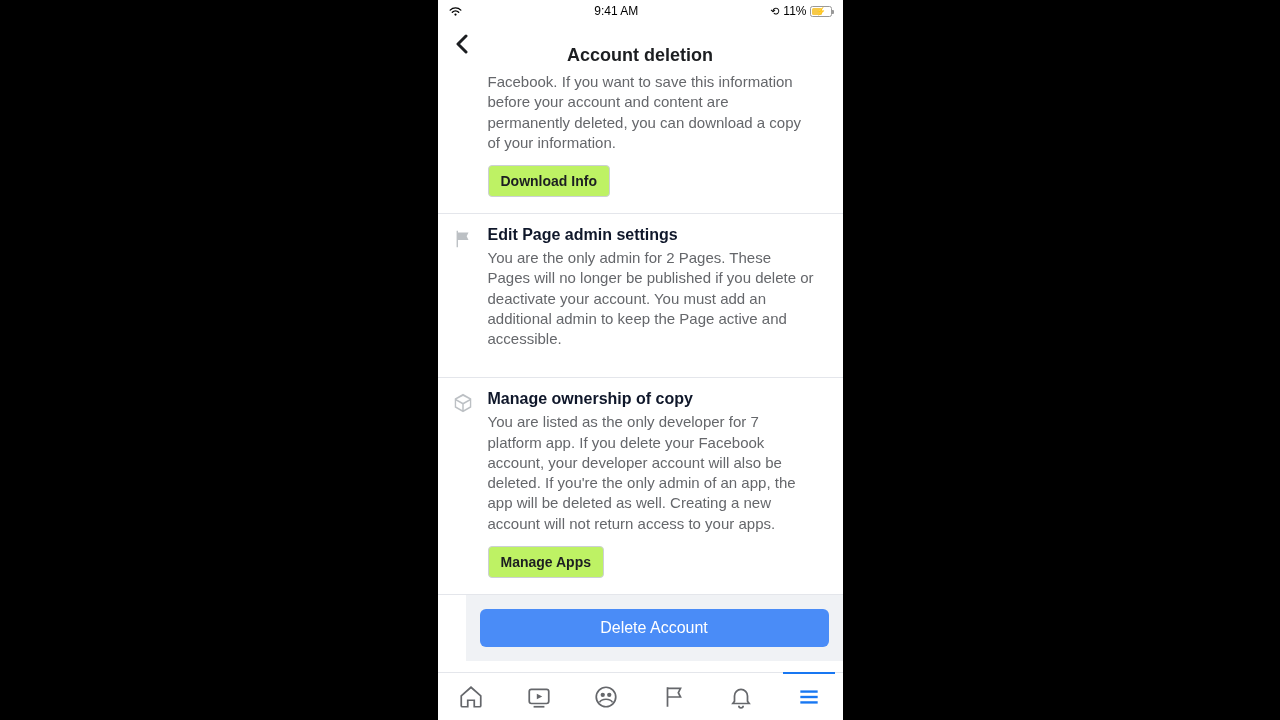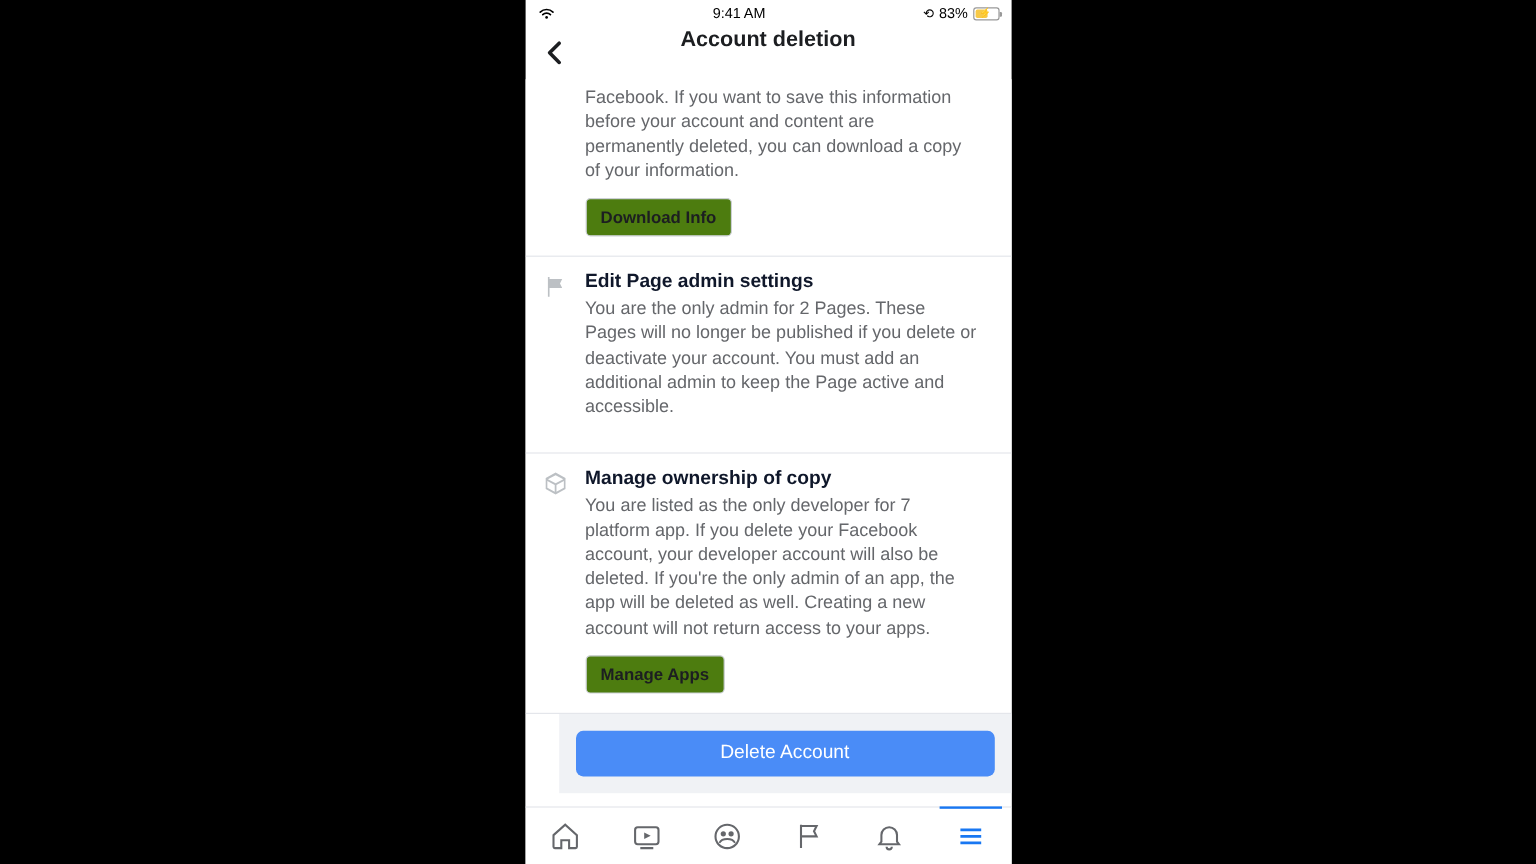--- a/index.html
+++ b/index.html
@@ -47,21 +47,21 @@
       position: absolute; left: 1px; top: 1px; bottom: 1px;
       width: 50%; background: #f7c948; border-radius: 1.5px;
     }
     .lightning {
       position: absolute; left: 50%; top: 50%; transform: translate(-50%, -50%);
       font-size: 8px; color: #000;
     }
     .header {
       height: 44px;
       display: flex;
-      align-items: flex-start;
+      align-items: flex-end;
       justify-content: center;
       position: relative;
       border-bottom: 0;
     }
     .back-btn {
       position: absolute; left: 12px; top: 50%; transform: translateY(-50%);
       width: 24px; height: 24px; display: flex; align-items: center; justify-content: center;
       cursor: pointer;
     }
     .header-title { font-size: 18px; font-weight: 700; color: #1c1e21; }
@@ -86,21 +86,21 @@
       font-size: 16px; font-weight: 700; color: #0f172a;
       margin-bottom: 4px;
     }
     .section-body {
       font-size: 15px; color: #65676b; line-height: 1.35;
       margin-bottom: 12px;
     }
     .outline-btn {
       display: inline-block;
       border: 1px solid #ccd0d5;
-      background: #4d7c0f;
+      background: #bef264;
       color: #1c1e21;
       font-size: 14px; font-weight: 600;
       padding: 7px 12px;
       border-radius: 4px;
       cursor: pointer;
     }
     .action-area {
       background: #f0f2f5;
       padding: 14px 14px 14px 14px;
       display: flex; flex-direction: column; gap: 10px; margin-left: 28px;
@@ -148,21 +148,21 @@
         <svg class="wifi-icon" viewBox="0 0 16 12" fill="none">
           <path d="M8 10.5a1.2 1.2 0 100-2.4 1.2 1.2 0 000 2.4z" fill="#000"></path>
           <path d="M4.5 6.8a5 5 0 017 0" stroke="#000" stroke-width="1.5" stroke-linecap="round"></path>
           <path d="M2.2 4.5a8.2 8.2 0 0111.6 0" stroke="#000" stroke-width="1.5" stroke-linecap="round"></path>
         </svg>
       </span>
     </div>
     <div>9:41 AM</div>
     <div class="status-right">
       <span style="font-size:11px;">⟲</span>
-      <span>83%</span>
+      <span>11%</span>
       <span class="battery-wrap">
         <span class="battery-icon">
             <span class="battery-fill"></span>
             <span class="lightning">⚡</span>
           </span>
       </span>
     </div>
   </div>
 
   <div class="header">

